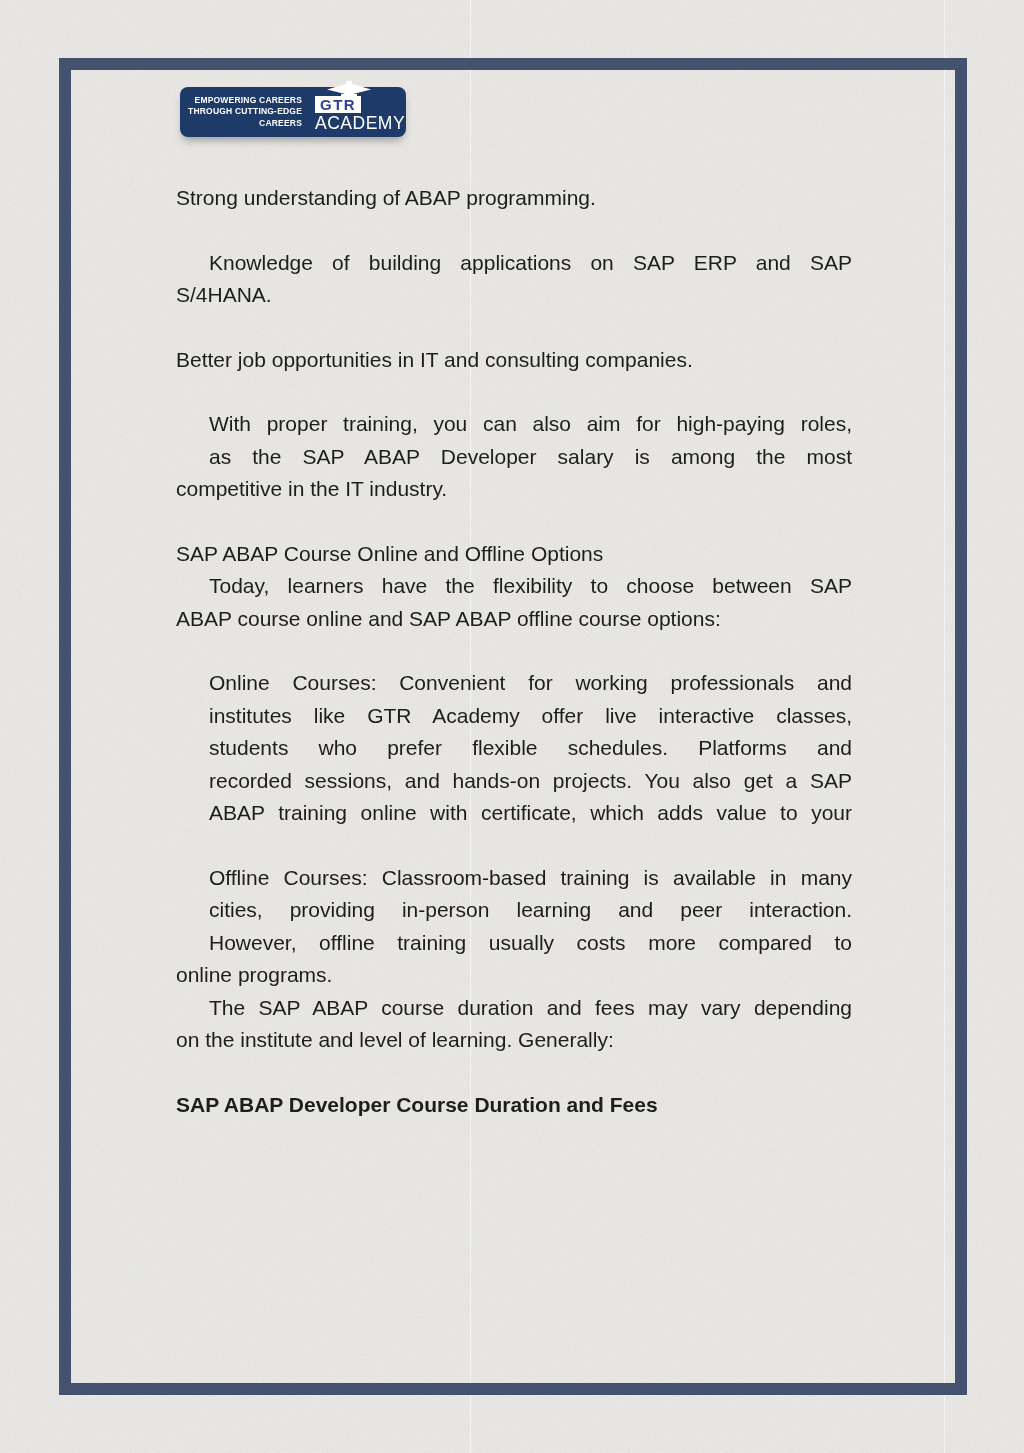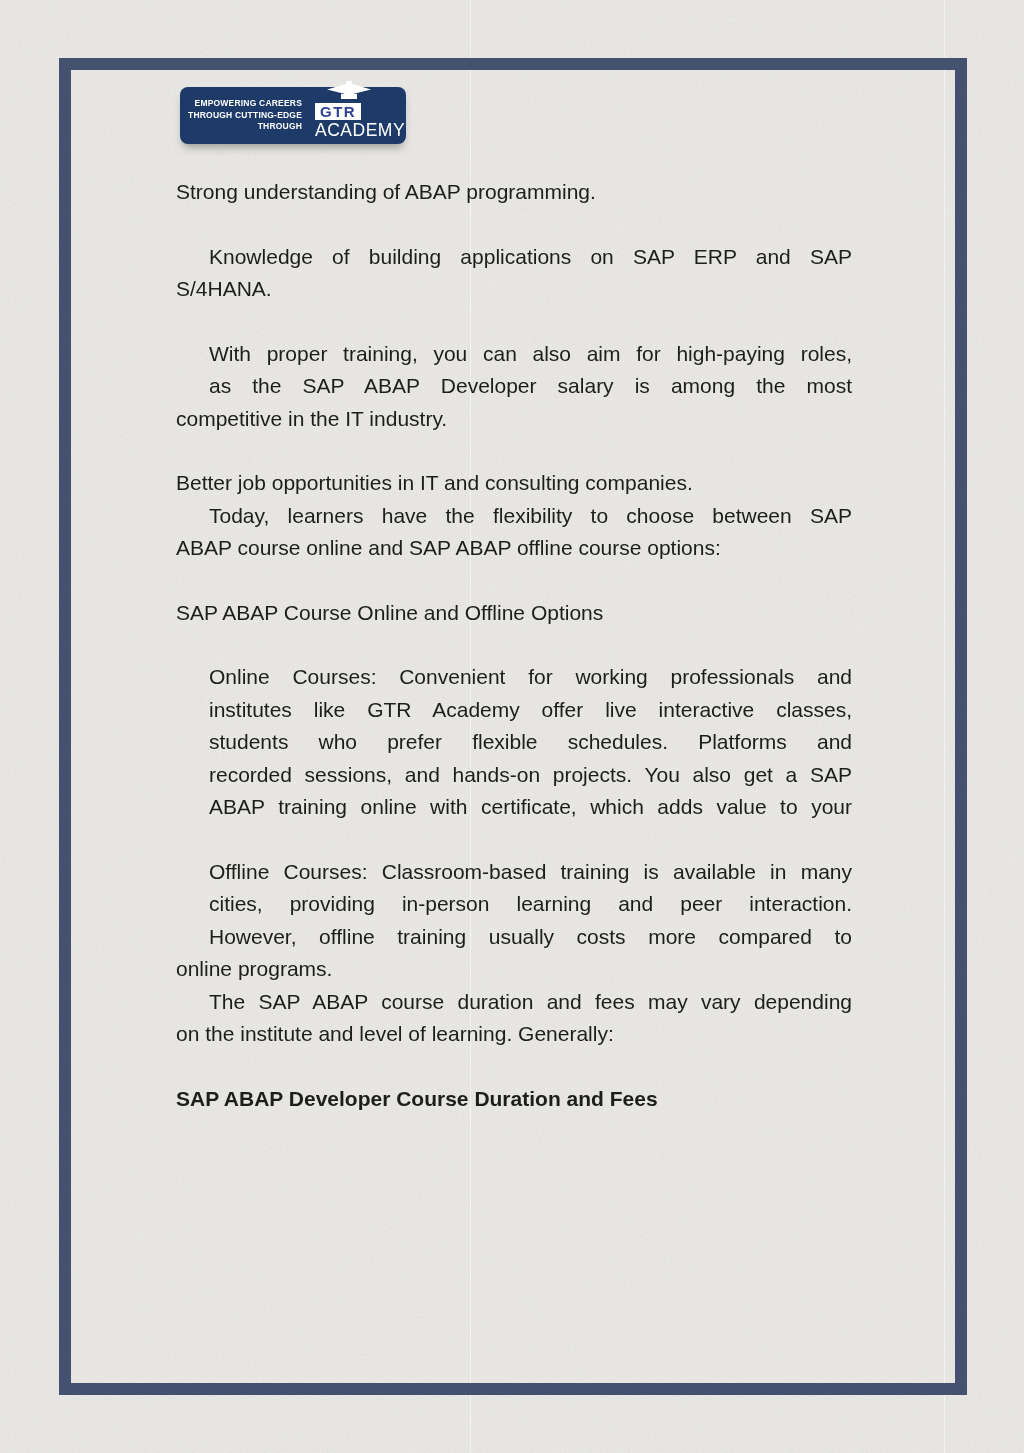--- a/index.html
+++ b/index.html
@@ -14,21 +14,21 @@
   .streak{position:absolute;top:0;width:1px;height:1453px;background:rgba(255,255,255,.55);pointer-events:none;}
   .streak.s1{left:470px;} .streak.s2{left:944px;}
 
   .frame{
     position:absolute;left:59px;top:58px;width:908px;height:1337px;
     border:12px solid #44526f;box-sizing:border-box;
   }
 
   
   .logo{
-    position:absolute;left:180px;top:87px;width:226px;height:57px;
+    position:absolute;left:180px;top:87px;width:226px;height:50px;
     background:#1d3a69;border-radius:8px;
     display:flex;align-items:stretch;
     padding:0 10px 0 8px;box-sizing:border-box;
     box-shadow:0 6px 9px -3px rgba(90,90,90,.55);
   }
   .tagline{
     flex:1;align-self:center;text-align:right;padding-right:7px;
     color:#ffffff;font-weight:bold;font-size:8.5px;line-height:11.5px;
     letter-spacing:.2px;white-space:nowrap;
   }
@@ -42,21 +42,21 @@
     clip-path:polygon(50% 0,100% 55%,50% 100%,0 55%);}
   .cap-btn{position:absolute;left:19px;top:-2px;width:6px;height:4px;background:#ffffff;border-radius:1px;}
   .cap-base{position:absolute;left:14px;top:11px;width:16px;height:5px;background:#ffffff;}
   .gtr-box{
     background:#ffffff;color:#2e3f96;font-weight:bold;font-size:15px;
     letter-spacing:1.5px;padding:0 5px;line-height:17px;margin-bottom:1px;
   }
   .academy{color:#ffffff;font-weight:normal;font-size:17.5px;letter-spacing:.5px;line-height:18px;}
 
   
-  .content{position:absolute;left:176px;top:176px;width:676px;color:#1d1d1b;}
+  .content{position:absolute;left:176px;top:182px;width:676px;color:#1d1d1b;}
   .block{margin-top:32px;}
   .block:first-child,.block.tight{margin-top:0;}
   .line{font-size:21px;line-height:32.5px;}
   .line.just{text-align:justify;text-align-last:justify;text-justify:inter-word;margin-left:33px;}
   .heading-bold .line{font-weight:bold;}
 </style>
 </head>
 <body>
 
 <div class="page">
@@ -70,21 +70,21 @@
   </svg>
   <div class="streak s1"></div>
   <div class="streak s2"></div>
 
   <div class="frame"></div>
 
   <div class="logo">
     <div class="tagline">
       <div>EMPOWERING CAREERS</div>
       <div>THROUGH CUTTING-EDGE</div>
-      <div>THROUGH</div>
+      <div>CAREERS</div>
     </div>
     <div class="logo-divider"></div>
     <div class="brand">
       <div class="cap">
         <div class="cap-btn"></div>
         <div class="cap-board"></div>
         <div class="cap-base"></div>
       </div>
       <div class="gtr-box">GTR</div>
       <div class="academy">ACADEMY</div>
@@ -93,33 +93,33 @@
 
   <div class="content" id="content">
       <div class="block para">
         <div class="line">Strong understanding of ABAP programming.</div>
       </div>
       <div class="block para">
         <div class="line just">Knowledge of building applications on SAP ERP and SAP</div>
         <div class="line">S/4HANA.</div>
       </div>
       <div class="block para">
+        <div class="line">Better job opportunities in IT and consulting companies.</div>
+      </div>
+      <div class="block para">
         <div class="line just">With proper training, you can also aim for high-paying roles,</div>
         <div class="line just">as the SAP ABAP Developer salary is among the most</div>
         <div class="line">competitive in the IT industry.</div>
       </div>
-      <div class="block para">
-        <div class="line">Better job opportunities in IT and consulting companies.</div>
+      <div class="block heading">
+        <div class="line">SAP ABAP Course Online and Offline Options</div>
       </div>
       <div class="block para tight">
         <div class="line just">Today, learners have the flexibility to choose between SAP</div>
         <div class="line">ABAP course online and SAP ABAP offline course options:</div>
-      </div>
-      <div class="block heading">
-        <div class="line">SAP ABAP Course Online and Offline Options</div>
       </div>
       <div class="block para">
         <div class="line just">Online Courses: Convenient for working professionals and</div>
         <div class="line just">institutes like GTR Academy offer live interactive classes,</div>
         <div class="line just">students who prefer flexible schedules. Platforms and</div>
         <div class="line just">recorded sessions, and hands-on projects. You also get a SAP</div>
         <div class="line just">ABAP training online with certificate, which adds value to your</div>
       </div>
       <div class="block para">
         <div class="line just">Offline Courses: Classroom-based training is available in many</div>

